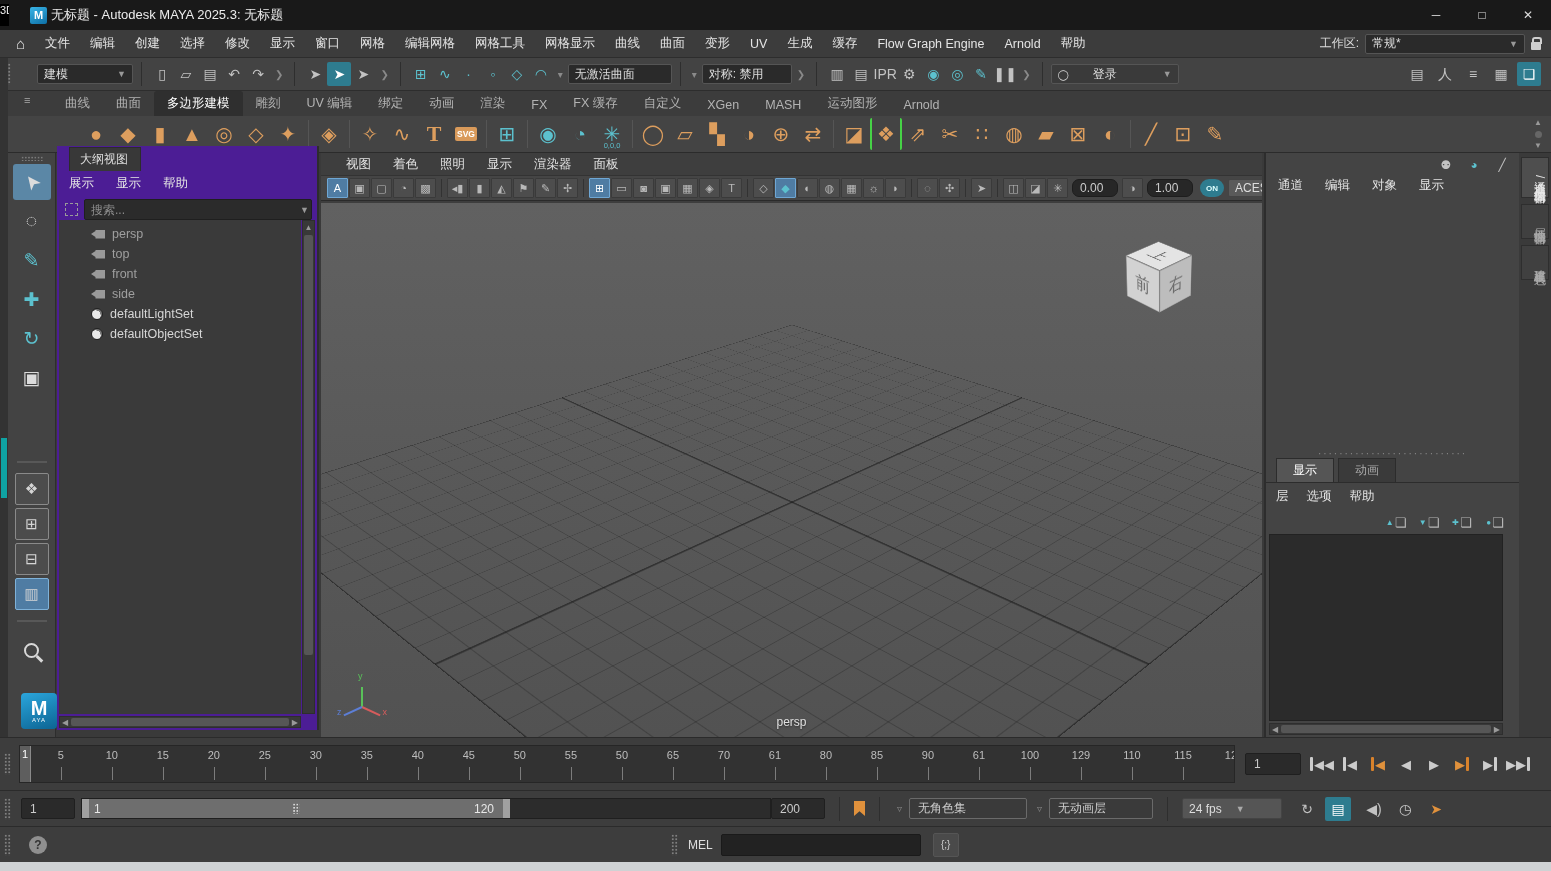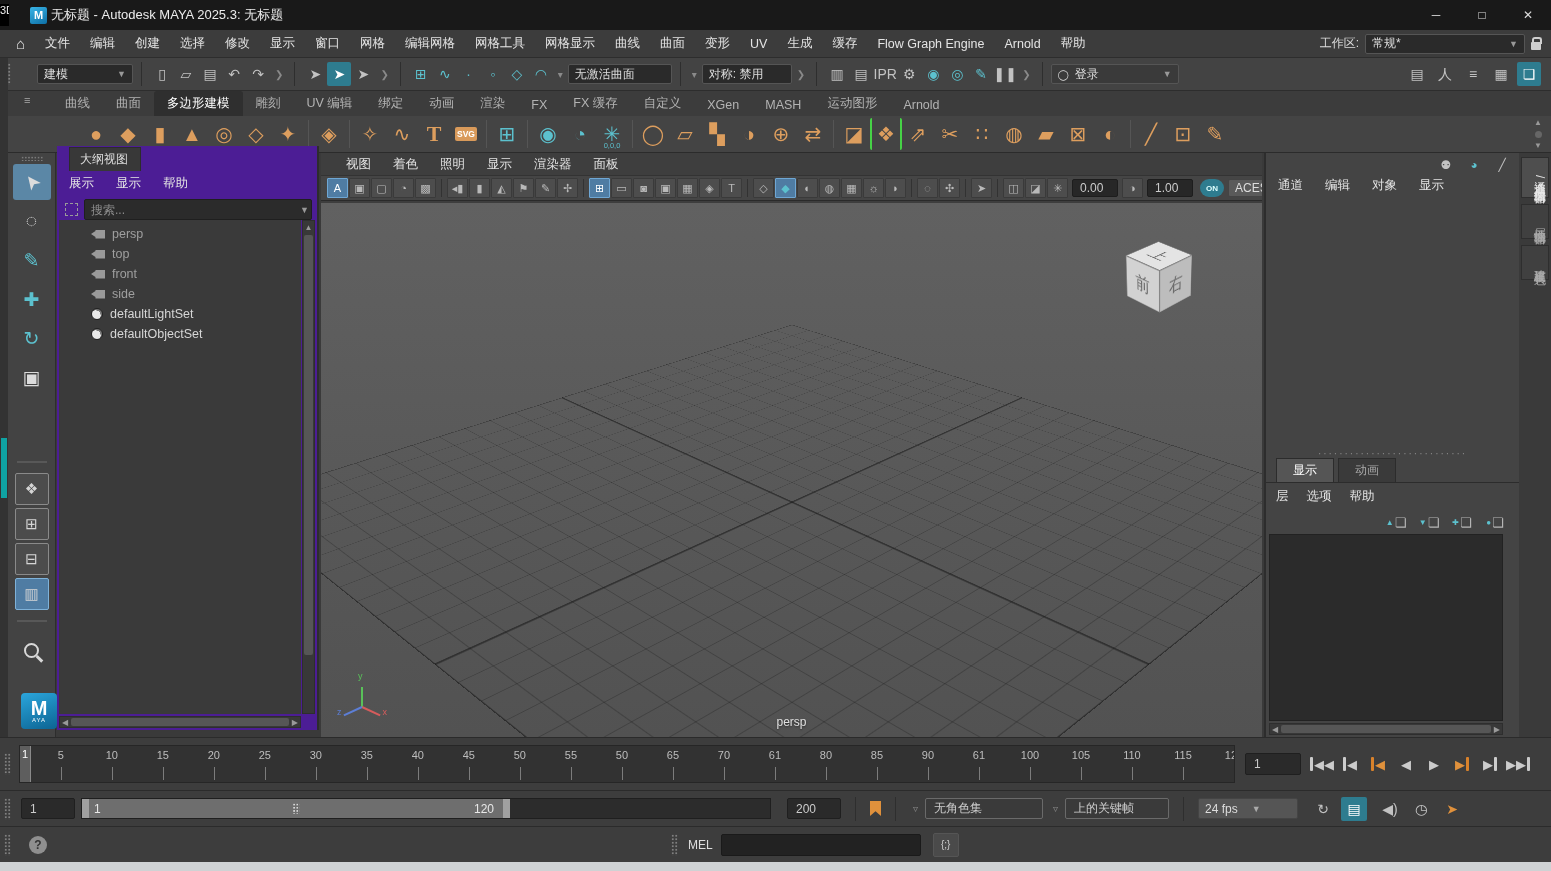--- a/index.html
+++ b/index.html
@@ -19,21 +19,21 @@
   #win-controls{margin-left:auto;display:flex;height:100%}
   .winbtn{width:46px;height:100%;display:flex;align-items:center;justify-content:center;color:#ddd;font-size:12px}
 
   
   #menubar{left:0;top:30px;width:1551px;height:28px;background:#3c3c3c;display:flex;align-items:center;border-bottom:1px solid #2d2d2d}
   #home-icon{margin:0 10px 0 16px;color:#e8e8e8;font-size:15px}
   .menu-item{padding:0 10px;color:#e4e4e4;font-size:12.5px;cursor:default}
   #workspace{margin-left:auto;display:flex;align-items:center;gap:6px;padding-right:10px}
   #workspace-label{color:#ddd}
   .selectbox{background:#2a2a2a;border:1px solid #555;border-radius:2px;height:20px;display:flex;align-items:center;
-      padding:0 6px;color:#ddd;gap:6px}
+      padding:0 6px;color:#ddd;gap:24px}
   .selectbox .car{margin-left:auto;color:#999;font-size:9px}
   .lock{width:10px;height:8px;background:#cfcfcf;border-radius:1px;position:relative;margin-top:4px}
   .lock::before{content:"";position:absolute;top:-5px;left:1px;width:6px;height:5px;border:2px solid #cfcfcf;border-bottom:none;border-radius:3px 3px 0 0}
 
   
   #toolbar{left:0;top:58px;width:1551px;height:33px;background:#434343;display:flex;align-items:center;border-bottom:1px solid #2d2d2d;gap:2px}
   .grip{width:7px;height:22px;margin:0 4px;background-image:radial-gradient(#808080 1px,transparent 1.2px);background-size:3.5px 3.5px;flex:none}
   .ib{width:24px;height:24px;display:inline-flex;align-items:center;justify-content:center;color:#c2c2c2;
       font-size:14px;border-radius:2px;flex:none;position:relative}
   .ib.active{background:#2e7c8f;color:#fff}
@@ -104,21 +104,21 @@
   #otl-hthumb{flex:1;height:8px;margin:0 3px;background:#565656;border-radius:2px}
 
   
   #viewport{left:321px;top:153px;width:941px;height:584px;background:#3e3e3e}
   #vp-menus{display:flex;align-items:center;height:22px;padding-left:14px;background:#3e3e3e}
   #vp-menus .menu-item{padding:0 11px}
   #vp-iconbar{display:flex;align-items:center;height:26px;background:#454545;border-top:1px solid #333;border-bottom:1px solid #2a2a2a;padding-left:6px;gap:1px;overflow:hidden}
   #vp-iconbar .ib{width:21px;height:20px;font-size:11px;background:#4d4d4d;border:1px solid #3a3a3a;border-radius:1px;color:#b9b9b9}
   #vp-iconbar .ib.active{background:#4f7ca3;border-color:#6fa7d4;color:#fff}
   #vp-iconbar .vsep{width:1px;height:18px;background:#323232;margin:0 4px;flex:none}
-  .vp-field{width:46px;height:18px;background:#272727;border:1px solid #1d1d1d;border-radius:2px;color:#ccc;display:flex;align-items:center;padding-left:7px;margin:0 3px;flex:none}
+  .vp-field{width:46px;height:18px;background:#272727;border:1px solid #1d1d1d;border-radius:7px;color:#ccc;display:flex;align-items:center;padding-left:7px;margin:0 3px;flex:none}
   .on-toggle{width:24px;height:18px;border-radius:9px;background:#2e7c8f;color:#dff;font-size:8px;font-weight:bold;display:flex;align-items:center;justify-content:center;margin:0 3px;flex:none}
   .aces-label{height:18px;background:#5a5a5a;border:1px solid #444;border-radius:2px;color:#ddd;display:flex;align-items:center;padding:0 6px;flex:none}
   #vp-canvas{position:absolute;left:0;top:50px;right:0;bottom:0;overflow:hidden;
       background:linear-gradient(#616161,#585858 55%,#525252)}
   #grid-plane{position:absolute;left:50%;top:56%;width:792px;height:792px;
       transform:translate(-50%,-50%) perspective(1150px) rotateX(63deg) rotateZ(45deg);
       border:1px solid rgba(15,15,15,.35);
       background-image:
         linear-gradient(to right,transparent calc(50% - 1px),rgba(15,15,15,.5) calc(50% - 1px),rgba(15,15,15,.5) calc(50% + 1px),transparent calc(50% + 1px)),
         linear-gradient(to bottom,transparent calc(50% - 1px),rgba(15,15,15,.5) calc(50% - 1px),rgba(15,15,15,.5) calc(50% + 1px),transparent calc(50% + 1px)),
@@ -970,21 +970,21 @@
         </div>
         <div class="tick" style="left: 78.9916%;">
           <span class="tnum">61</span>
           <span class="tline"></span>
         </div>
         <div class="tick" style="left: 83.1933%;">
           <span class="tnum">100</span>
           <span class="tline"></span>
         </div>
         <div class="tick" style="left: 87.395%;">
-          <span class="tnum">105</span>
+          <span class="tnum">129</span>
           <span class="tline"></span>
         </div>
         <div class="tick" style="left: 91.5966%;">
           <span class="tnum">110</span>
           <span class="tline"></span>
         </div>
         <div class="tick" style="left: 95.7983%;">
           <span class="tnum">115</span>
           <span class="tline"></span>
         </div>
@@ -1034,31 +1034,31 @@
     <span class="rfield" style="margin-left:6px">1</span>
     <div id="range-track">
       <div id="range-fill">
         <span class="lab-start">1</span>
         <span class="lab-end">120</span>
         <span class="rhandle" style="left:0"></span>
         <span class="rhandle" style="right:0"></span>
         <span id="range-mid"></span>
       </div>
     </div>
-    <span class="rfield" style="margin-left:16px">200</span>
+    <span class="rfield" style="margin-left:0">200</span>
     <span class="tbsep" style="margin:0 14px"></span>
     <span class="bookmark"></span>
     <span class="tbsep" style="margin:0 14px"></span>
     <span class="tbarrow">▿</span>
     <div class="rr-box" style="width:118px;margin-left:4px">
       <span>无角色集</span>
     </div>
     <span class="tbarrow" style="margin-left:10px">▿</span>
     <div class="rr-box" style="width:104px;margin-left:4px">
-      <span>上的关键帧</span>
+      <span>无动画层</span>
     </div>
     <span class="tbsep" style="margin:0 14px"></span>
     <div class="fps-box" style="width:100px">
       <span>24 fps</span>
       <span class="car" style="color:#aaa;font-size:9px">▼</span>
     </div>
     <div class="flex" style="gap:5px;margin-left:12px">
 
     <span class="ib">
           <span class="glyph">↻</span>

